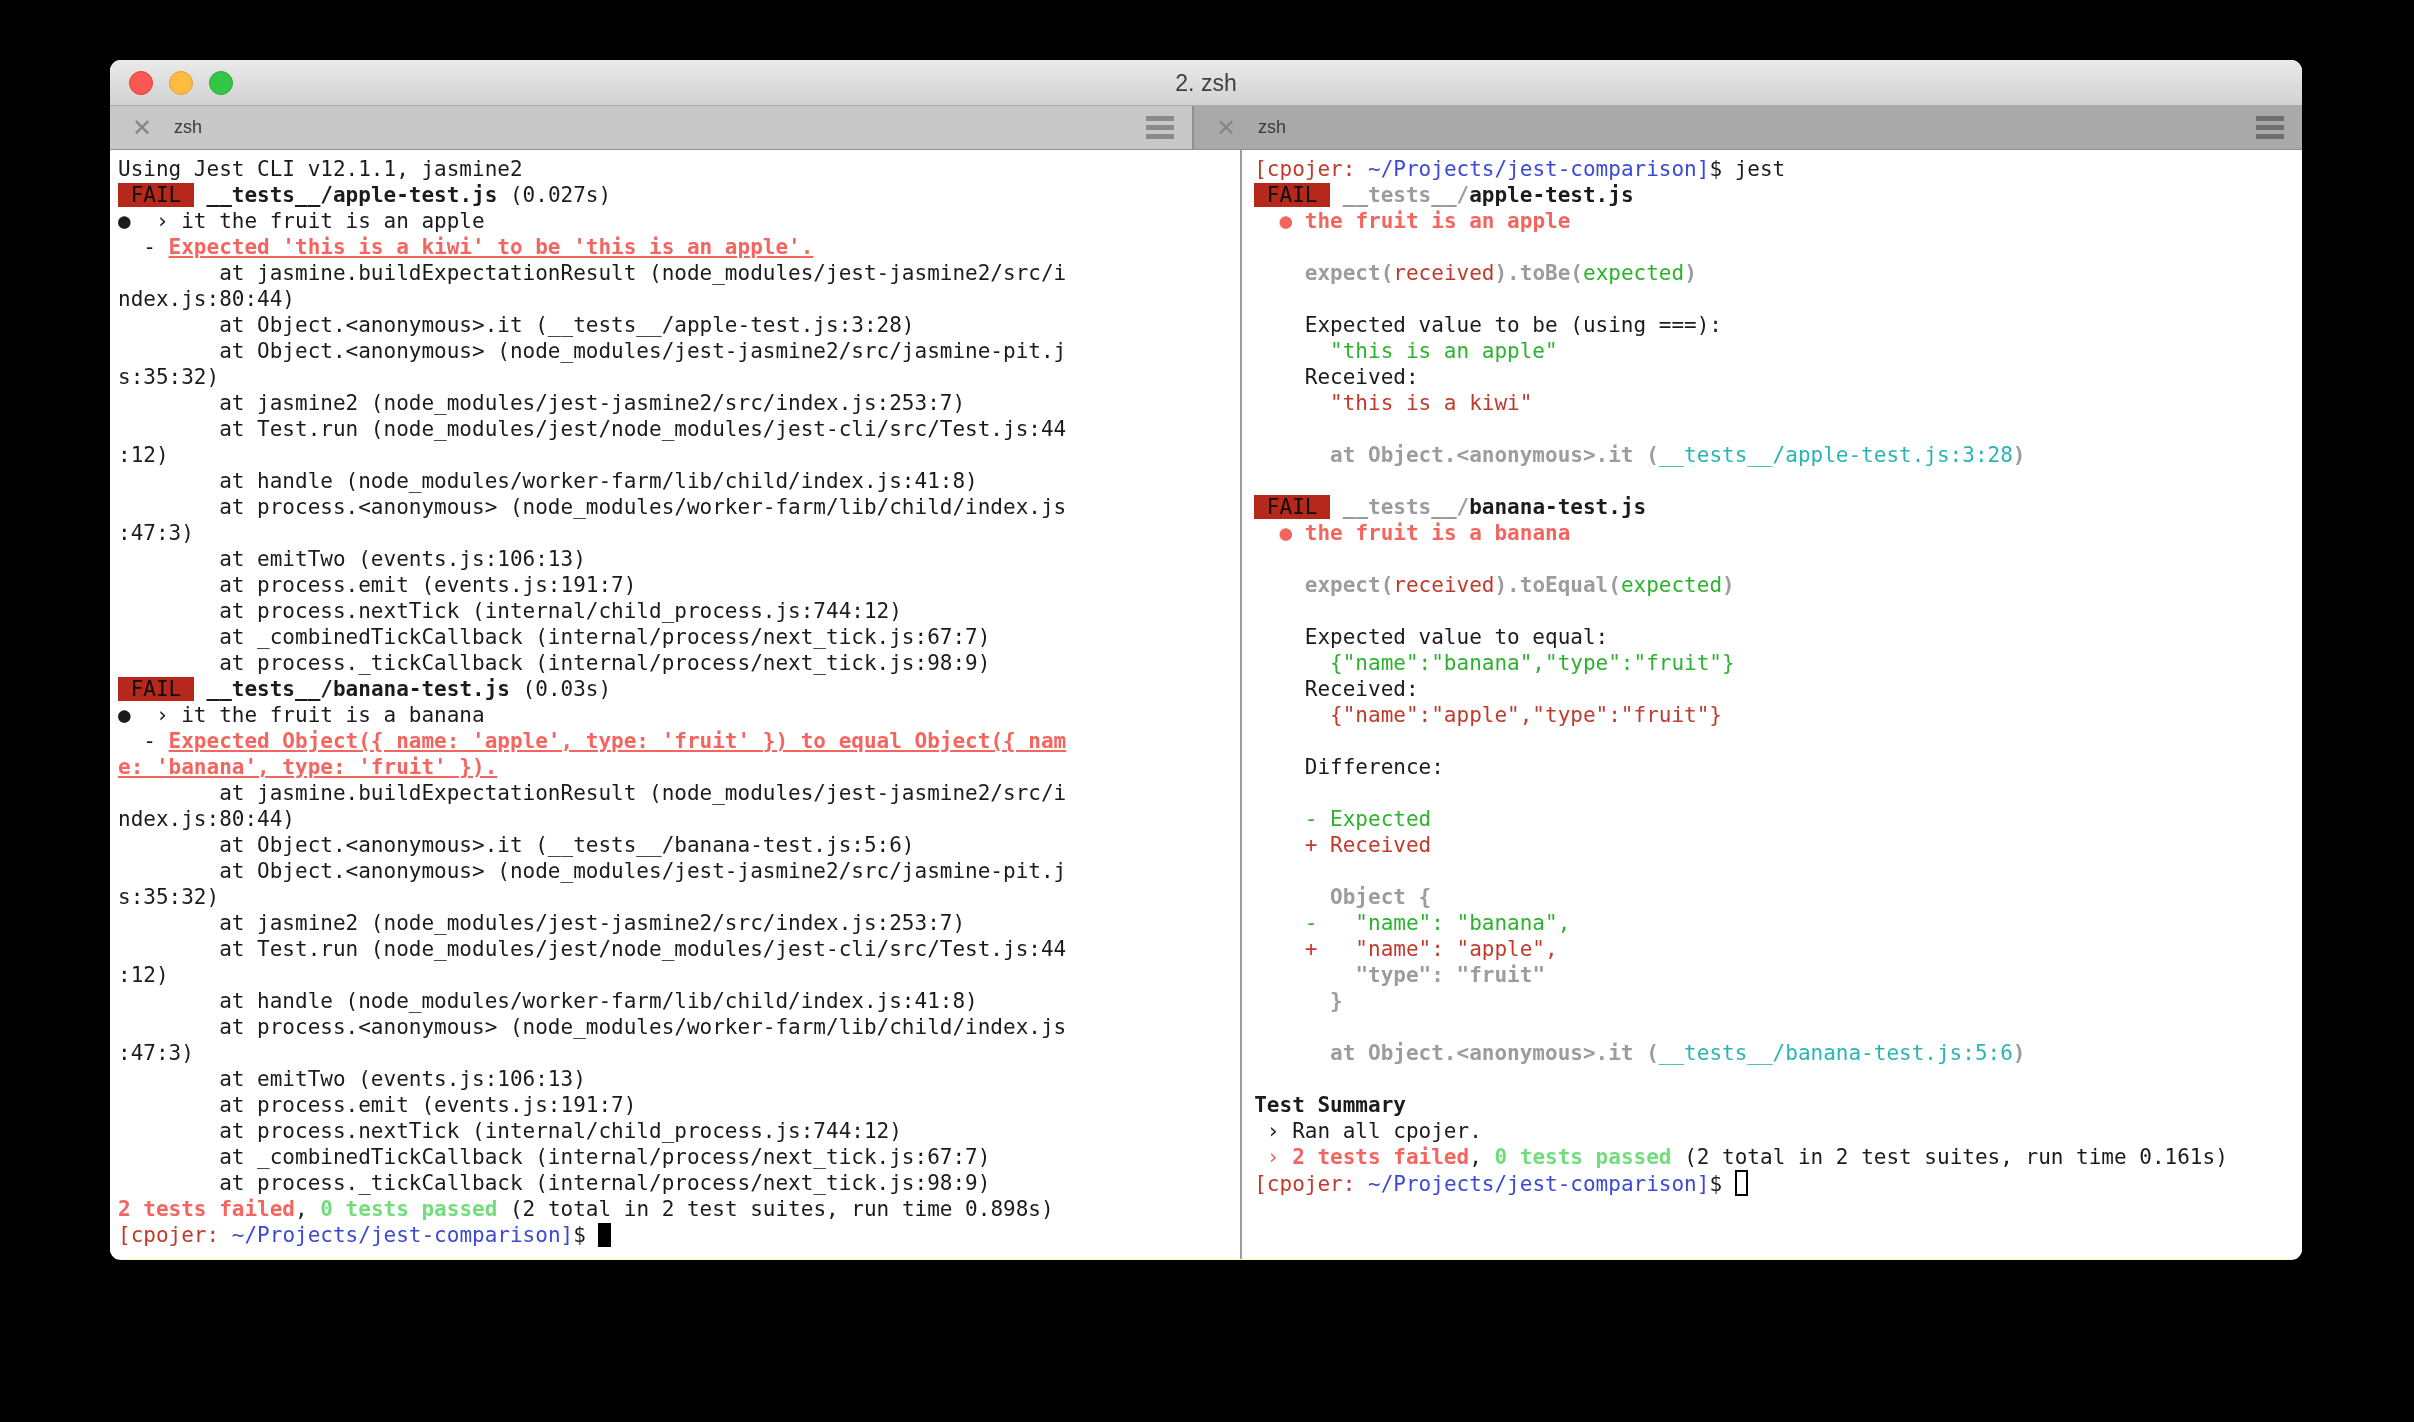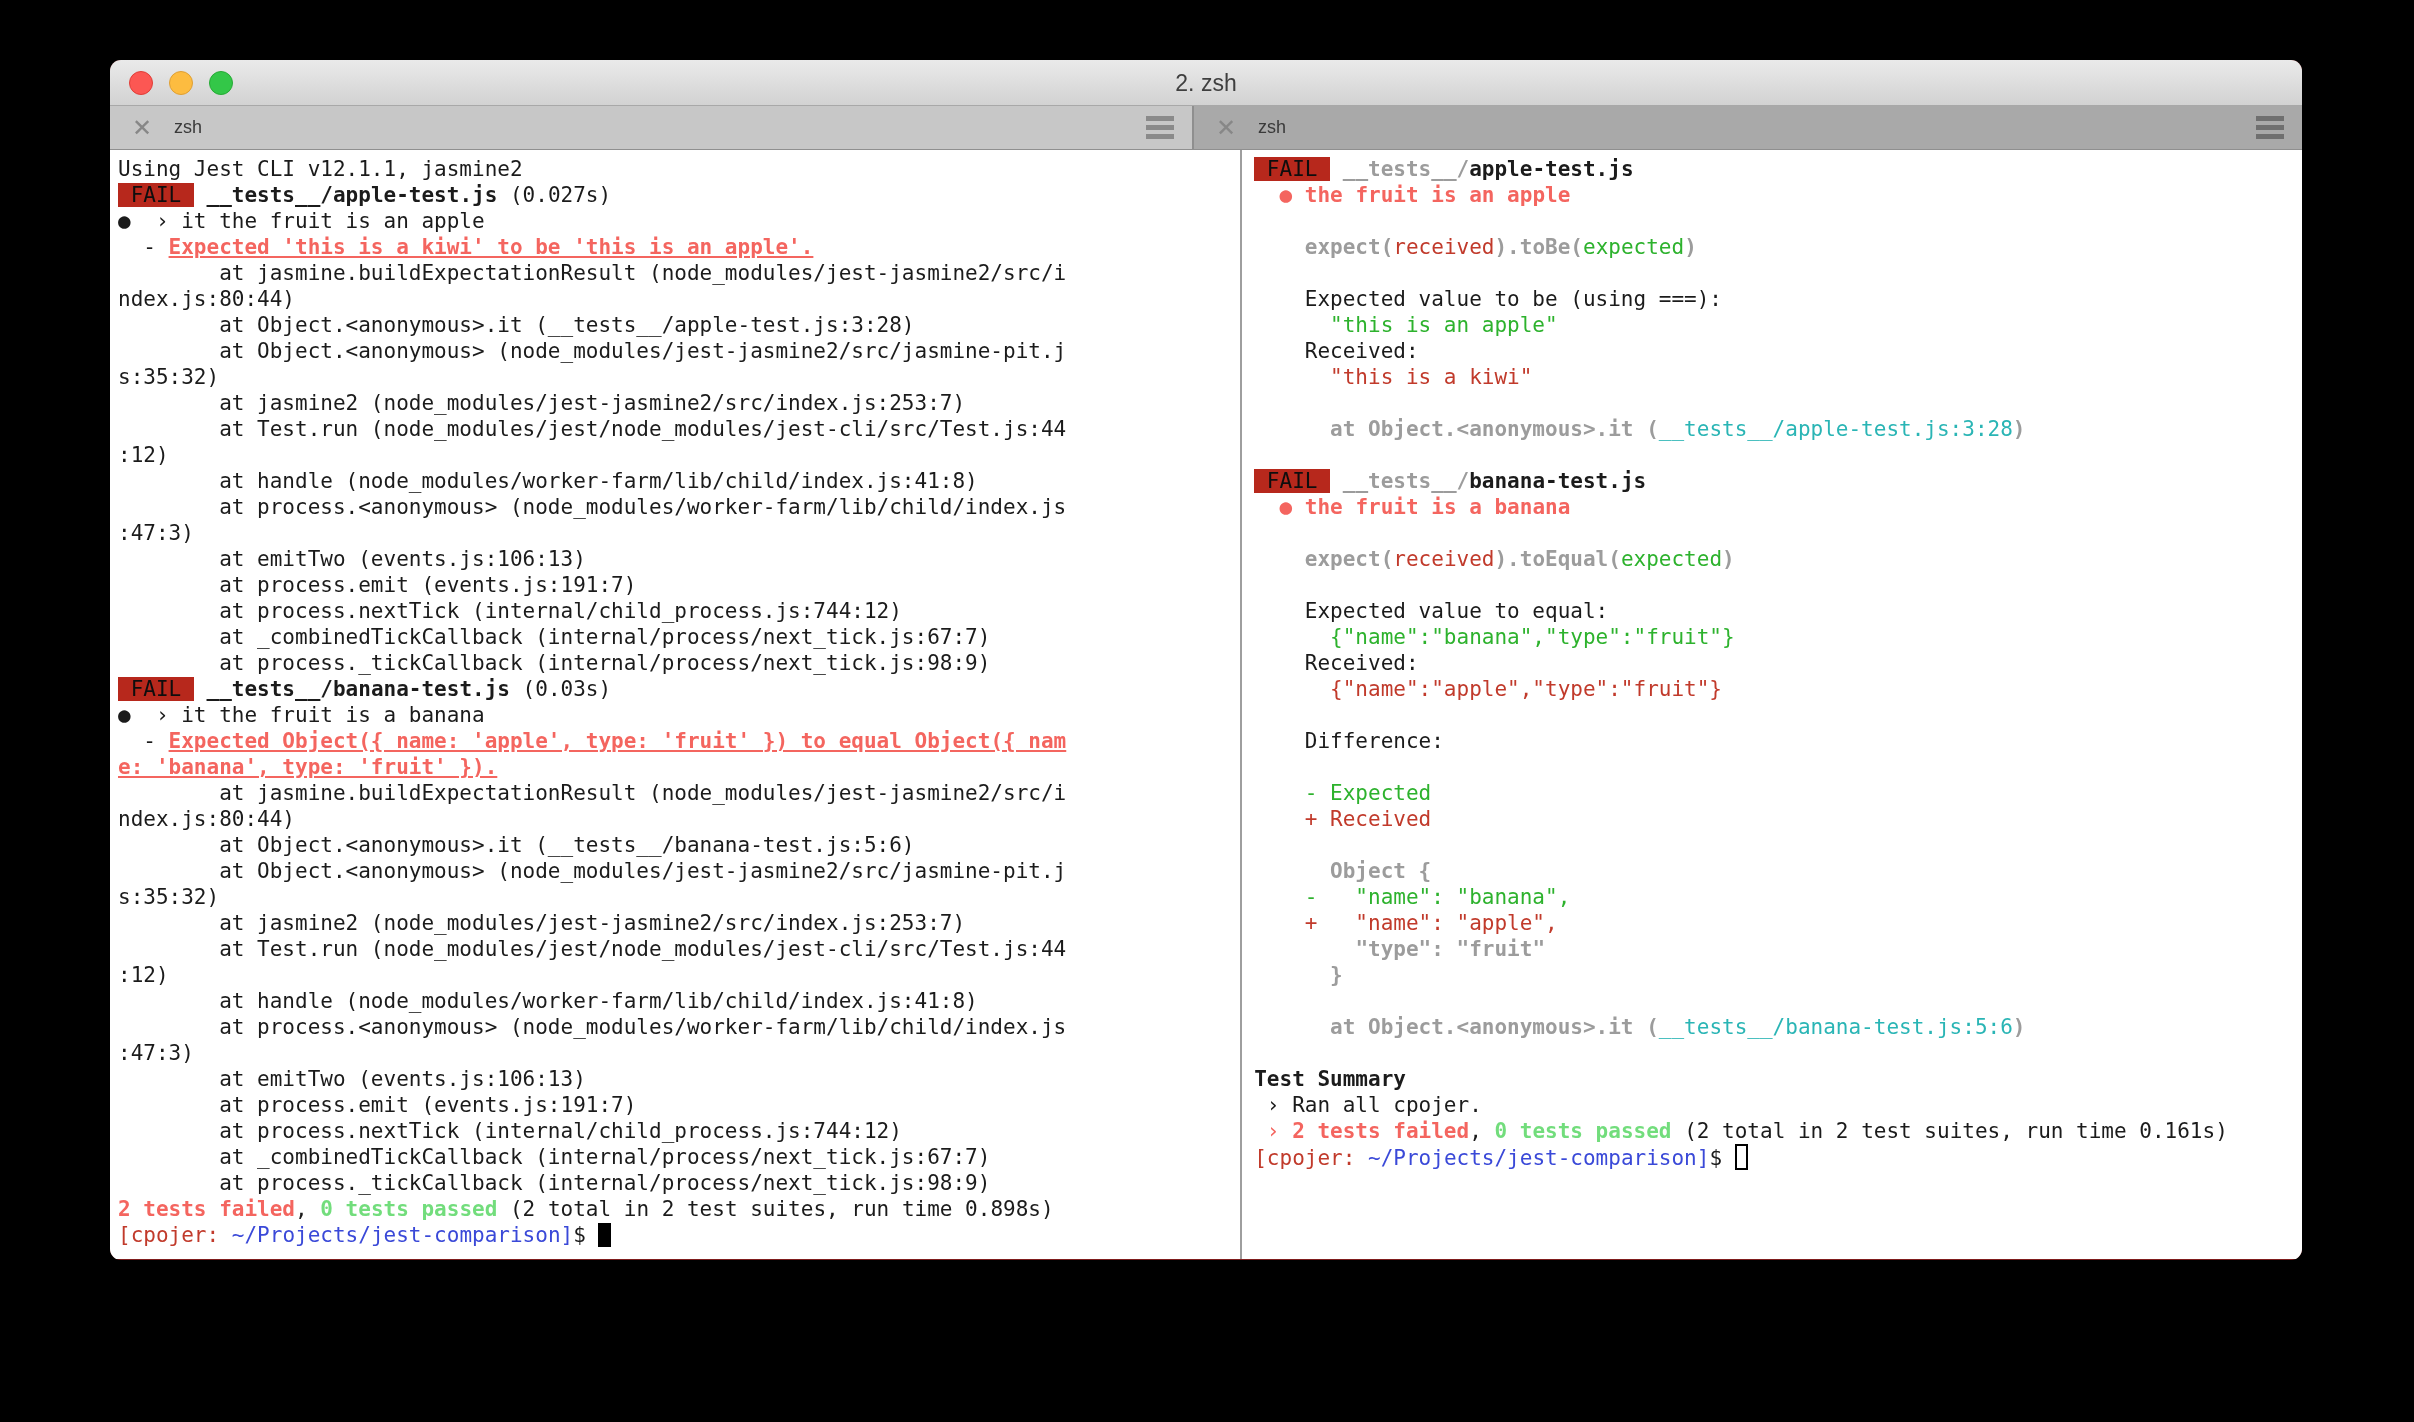--- a/index.html
+++ b/index.html
@@ -3,21 +3,21 @@
 <meta charset="utf-8">
 <style>
   :root{
     --failBg:#b7281c; --red:#c13a2b; --salmon:#f4655f; --green:#2db22d;
     --brightGreen:#72dd7c; --gray:#9c9c9c; --cyan:#2ab5b5; --blue:#3a49d8; --text:#1b1b1b;
   }
   *{margin:0;padding:0;box-sizing:border-box;}
   html,body{width:2414px;height:1422px;background:#000;overflow:hidden;}
   .window{
     position:absolute;left:110px;top:60px;width:2192px;height:1200px;
-    border-radius:11px;overflow:hidden;background:#7f1d1d;
+    border-radius:11px;overflow:hidden;background:#fef9c3;
     box-shadow:0 20px 60px rgba(0,0,0,.6);
     font-family:"Liberation Sans",sans-serif;
   }
   .titlebar{
     height:46px;background:linear-gradient(#eaeaea,#d2d2d2);
     border-bottom:1px solid #a8a8a8;position:relative;
   }
   .titlebar .title{
     position:absolute;left:0;right:0;top:0;height:46px;line-height:46px;
     text-align:center;font-size:23px;color:#3f3f3f;
@@ -133,20 +133,21 @@
         <div class="line"><span>        at emitTwo (events.js:106:13)</span></div>
         <div class="line"><span>        at process.emit (events.js:191:7)</span></div>
         <div class="line"><span>        at process.nextTick (internal/child_process.js:744:12)</span></div>
         <div class="line"><span>        at _combinedTickCallback (internal/process/next_tick.js:67:7)</span></div>
         <div class="line"><span>        at process._tickCallback (internal/process/next_tick.js:98:9)</span></div>
         <div class="line"><span class="c-salmon bold">2 tests failed</span><span>, </span><span class="c-brightGreen bold">0 tests passed</span><span> (2 total in 2 test suites, run time 0.898s)</span></div>
         <div class="line"><span class="c-red">[cpojer:</span><span> </span><span class="c-blue">~/Projects/jest-comparison]</span><span>$ </span><span class="cursor solid"></span></div>
       </div>
     <div class="cdivider"></div>
     <div class="pane right">
+        <div class="line"><span class="c-red">[cpojer:</span><span> </span><span class="c-blue">~/Projects/jest-comparison]</span><span>$ jest</span></div>
         <div class="line"><span class="c-badge"> FAIL </span><span> </span><span class="c-gray">__tests__/</span><span class="bold">apple-test.js</span></div>
         <div class="line"><span>  </span><span class="c-salmon">●</span><span> </span><span class="c-salmon bold">the fruit is an apple</span></div>
         <div class="line"><span></span></div>
         <div class="line"><span>    </span><span class="c-gray">expect(</span><span class="c-red">received</span><span class="c-gray">).toBe(</span><span class="c-green">expected</span><span class="c-gray">)</span></div>
         <div class="line"><span></span></div>
         <div class="line"><span>    Expected value to be (using ===):</span></div>
         <div class="line"><span>      </span><span class="c-green">"this is an apple"</span></div>
         <div class="line"><span>    Received:</span></div>
         <div class="line"><span>      </span><span class="c-red">"this is a kiwi"</span></div>
         <div class="line"><span></span></div>

